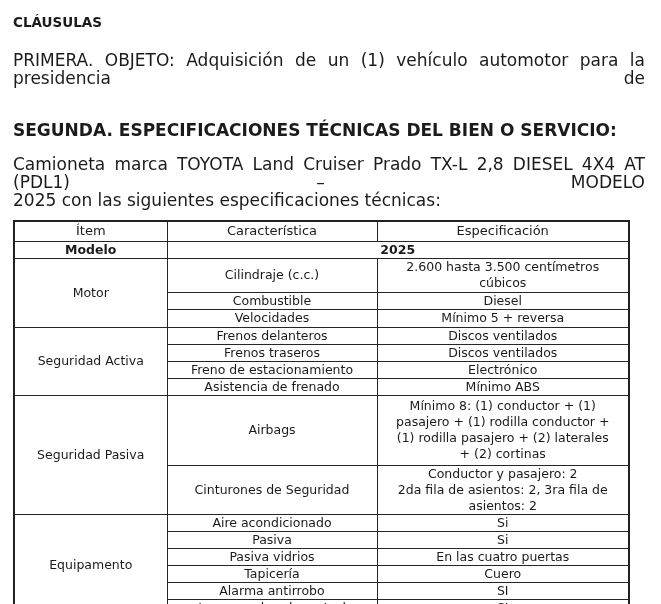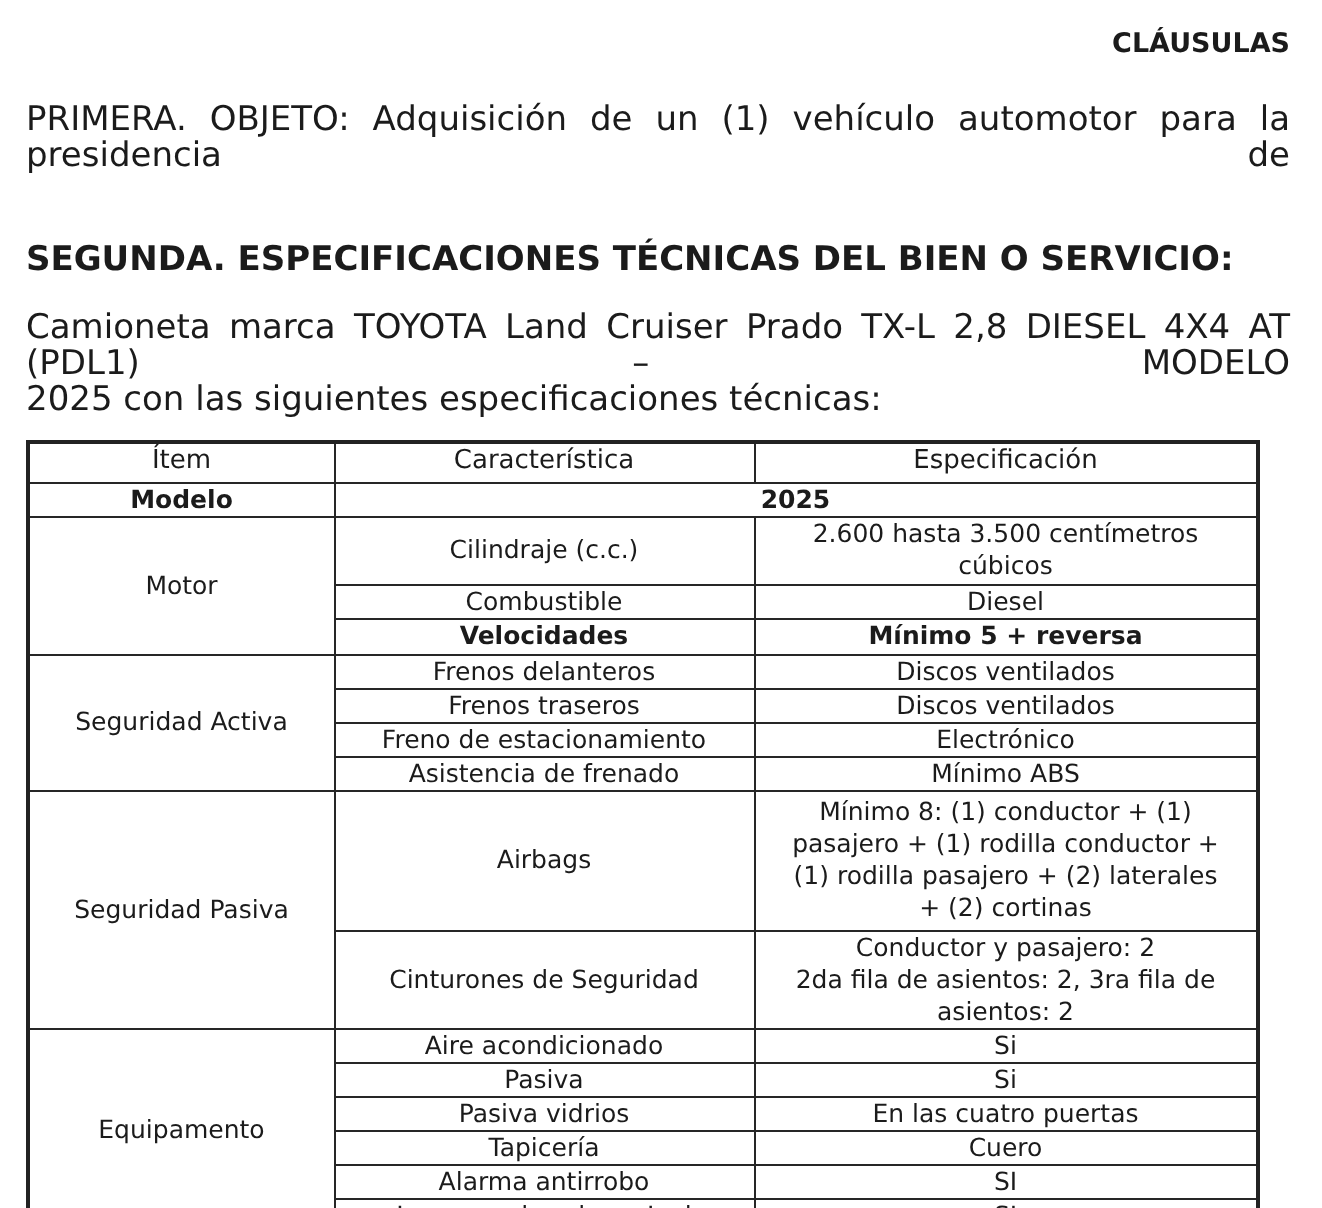--- a/index.html
+++ b/index.html
@@ -4,21 +4,21 @@
 <style>
   html,body{margin:0;padding:0;background:#ffffff;}
   body{
     width:661px;height:604px;overflow:hidden;
     font-family:"DejaVu Sans","Liberation Sans",sans-serif;
     color:#1b1b1b;
     -webkit-font-smoothing:antialiased;
   }
   .page{padding:14px 16px 0 13px;}
   .doc-title{
-    text-align:right;
+    text-align:left;
     font-size:13.5px;
     line-height:16px;
     margin:0 0 0 0;
   }
   .para{font-size:17px;line-height:18px;margin:0;}
   .p-primera{margin-top:21px;}
   .p-segunda{margin-top:34px;font-weight:bold;}
   .p-intro{margin-top:16px;}
   .jline{text-align:justify;text-align-last:justify;}
   .jlast{text-align:left;}
@@ -41,21 +41,21 @@
     vertical-align:middle;
     padding:0 1px;
     overflow:hidden;
   }
   table.spec th{font-weight:normal;font-size:13px;}
   .cellwrap{white-space:pre-line;}
   .bold{font-weight:bold;}
   tr.h-header{height:20px;}
   tr.h-16{height:16px;}
   tr.h-17{height:17px;}
-  tr.h-18{height:18px;font-weight:bold;}
+  tr.h-18{height:18px;}
   tr.h-34{height:34px;}
   tr.h-70{height:70px;}
   tr.h-48{height:48px;}
 </style>
 </head>
 <body>
 
 <div class="page">
 
   <div class="doc-title bold">CLÁUSULAS</div>

